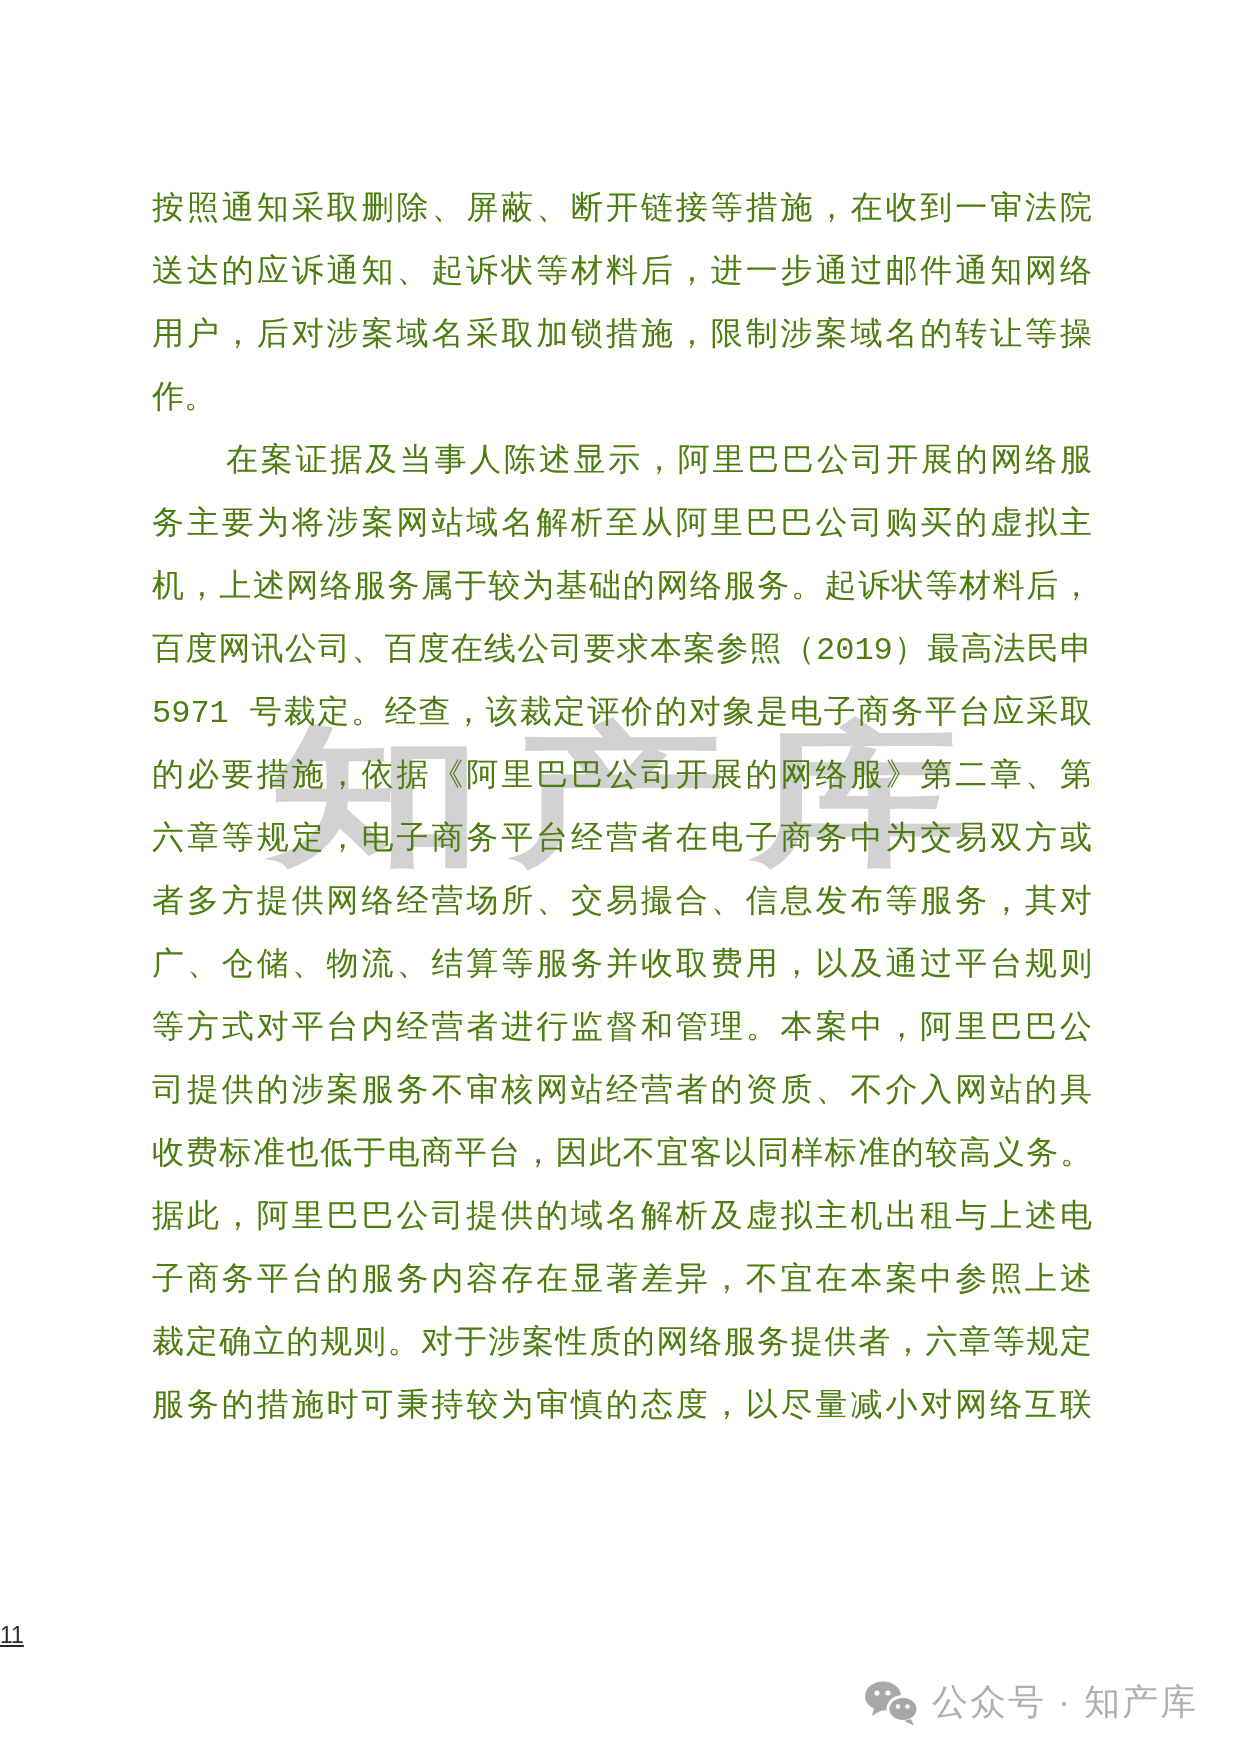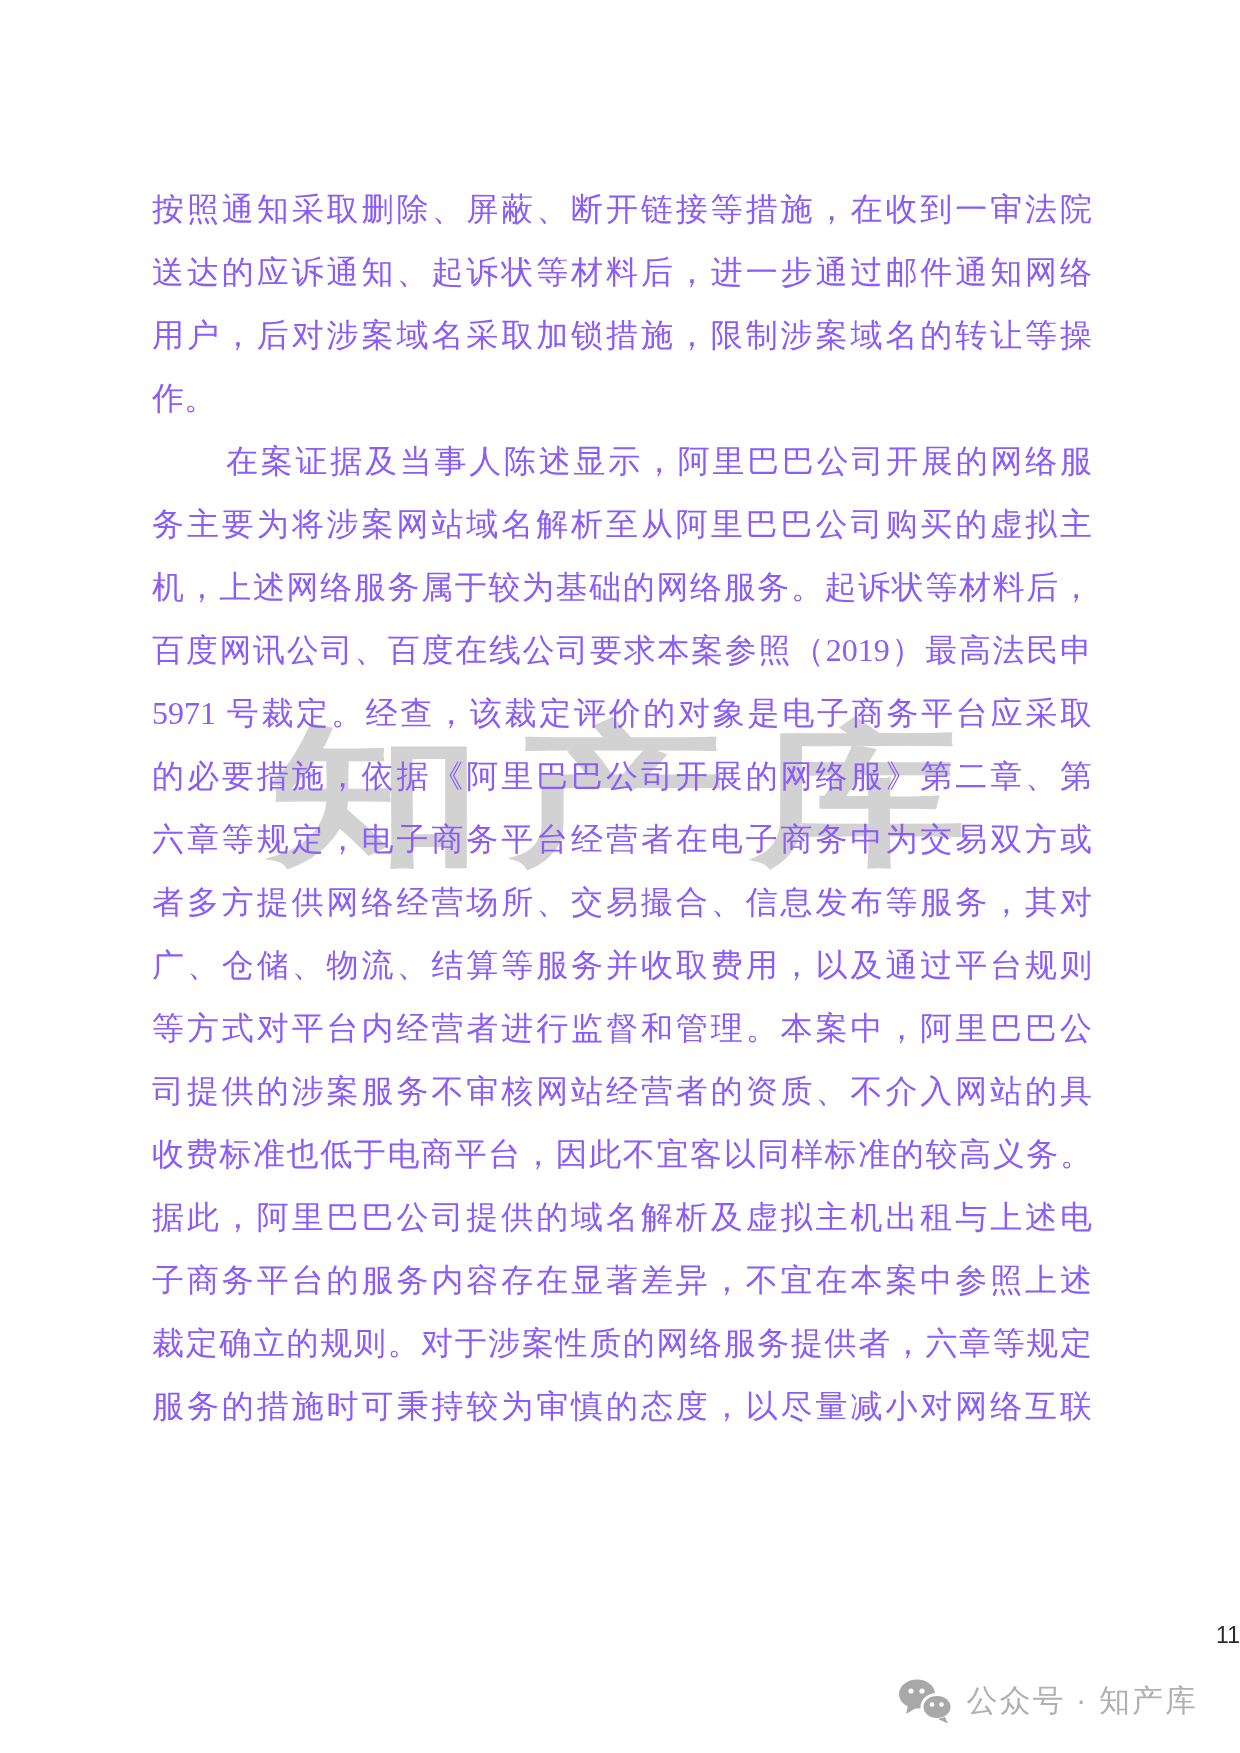--- a/index.html
+++ b/index.html
@@ -35,56 +35,58 @@
     left: 152px;
     top: 178px;
     width: 940px;
     z-index: 1;
   }
   .para { margin: 0; padding: 0; }
   .line {
     height: 63px;
     line-height: 63px;
     font-size: 32px;
-    color: #8b5cf6;
+    color: #4d7c0f;
     text-align: justify;
     text-align-last: justify;
     white-space: nowrap;
     overflow: visible;
+    font-family: Liberation Mono, monospace;
   }
   .line.short {
     text-align: left;
     text-align-last: left;
   }
   .line.indent { text-indent: 74px; }
   
   .page-number {
     position: absolute;
     top: 1622px;
     left: 0;
     width: 100%;
-    text-align: right;
+    text-align: left;
     font-family: "Liberation Sans", "DejaVu Sans", sans-serif;
     font-size: 23px;
     color: #2a2a2a;
     z-index: 1;
+    text-decoration: underline;
   }
   
   .footer {
     position: absolute;
     top: 1678px;
     right: 42px;
     display: flex;
     align-items: center;
     gap: 12px;
     z-index: 1;
   }
   .footer .label {
     font-family: "Liberation Sans", "DejaVu Sans", sans-serif;
-    font-size: 31px;
+    font-size: 36px;
     letter-spacing: 2px;
     color: #b0b0b0;
     white-space: nowrap;
   }
   .wechat-svg { display: block; }
 </style>
 </head>
 <body>
 
 <div class="page">

